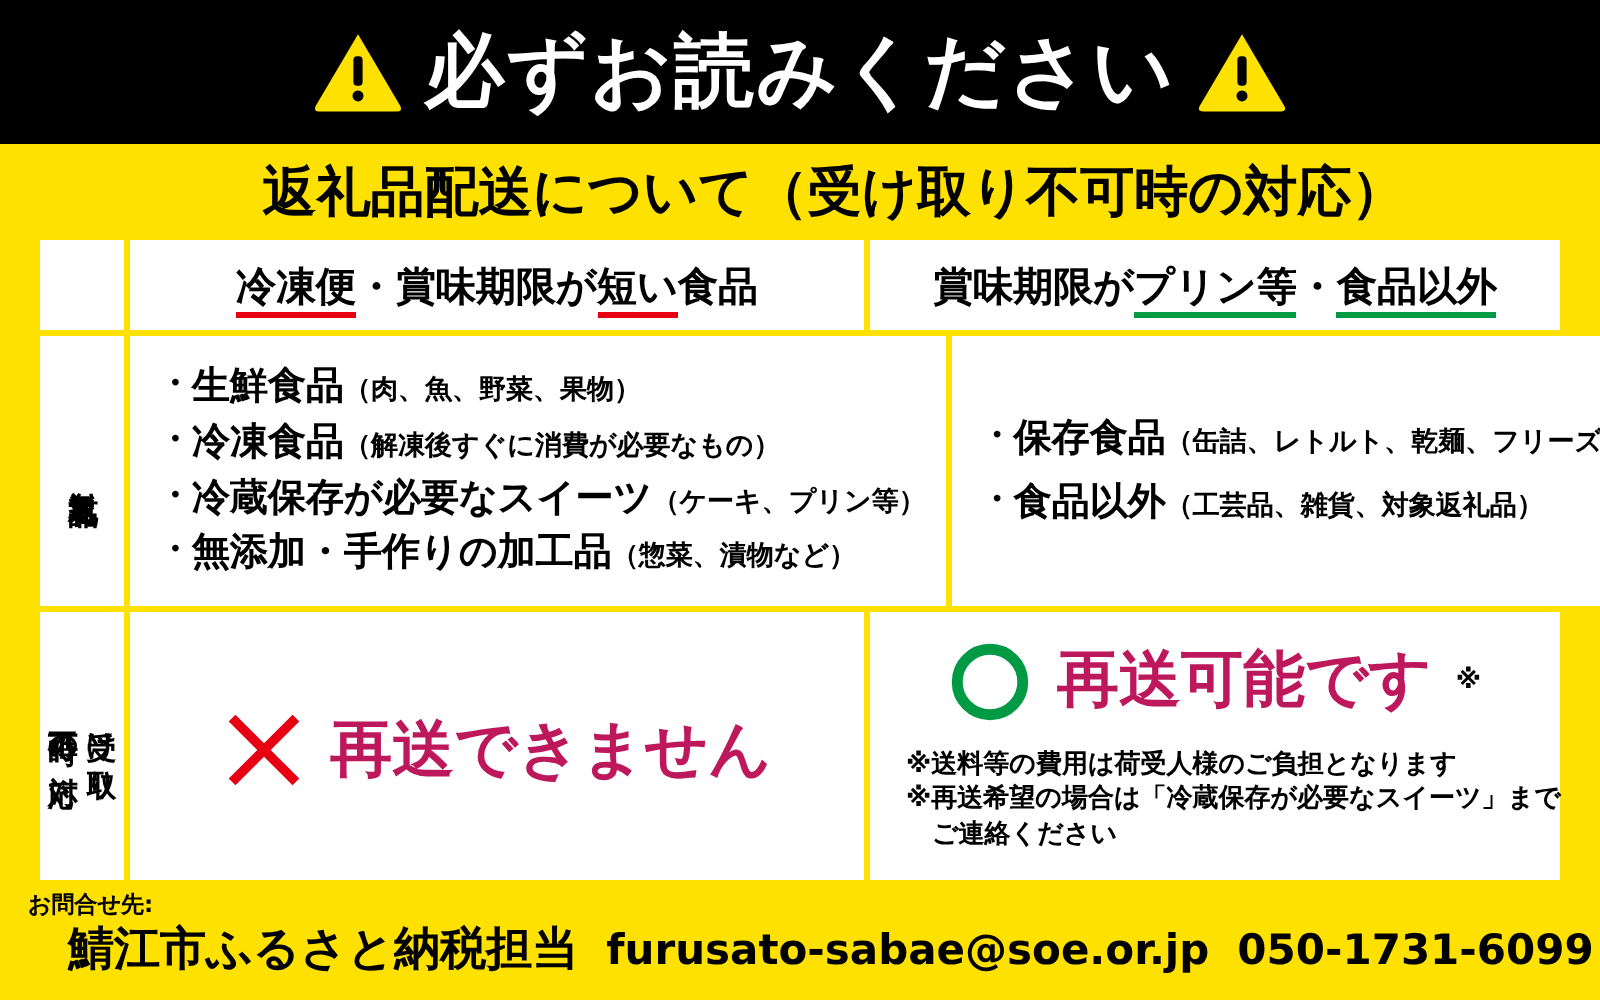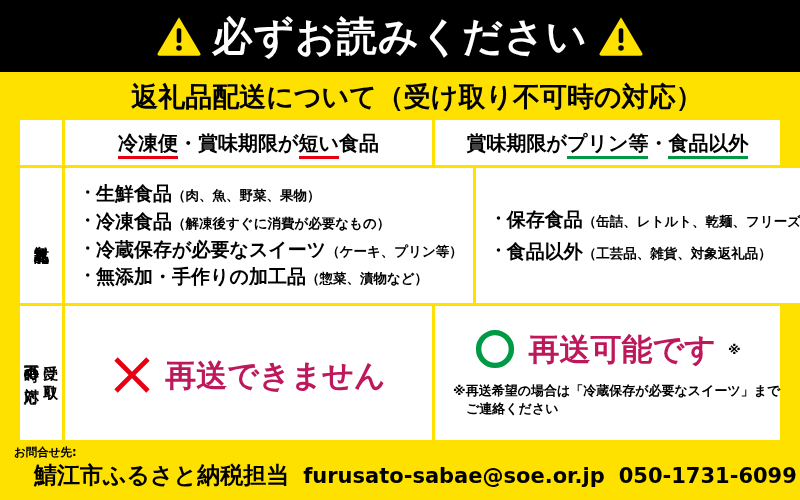--- a/index.html
+++ b/index.html
@@ -384,20 +384,21 @@
       <div class="cell c-right">
         <div class="action-cell">
           <div class="action-head">
             <svg class="o-mark" viewBox="0 0 100 100" aria-hidden="true">
               <circle cx="50" cy="50" r="39" fill="none" stroke="#009944" stroke-width="13"></circle>
             </svg>
             <span class="action-title">再送可能です</span>
               <span class="action-sup">※</span>
           </div>
           <div class="notes">
+            <div class="note-line">※送料等の費用は荷受人様のご負担となります</div>
             <div class="note-line">※再送希望の場合は「冷蔵保存が必要なスイーツ」まで</div>
             <div class="note-line indent">ご連絡ください</div>
           </div>
         </div>
       </div>
     </div>
 
   </div>
 
   <div class="footer">

